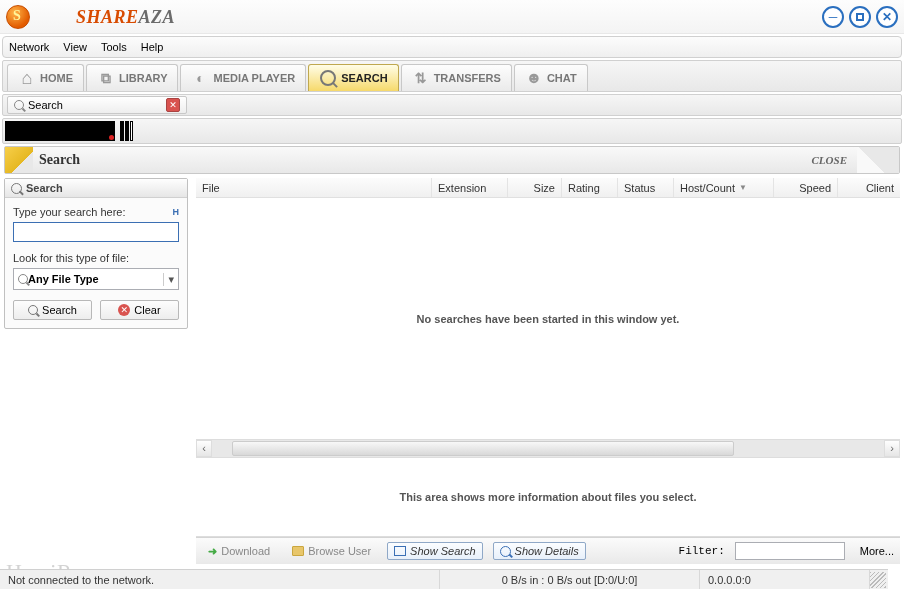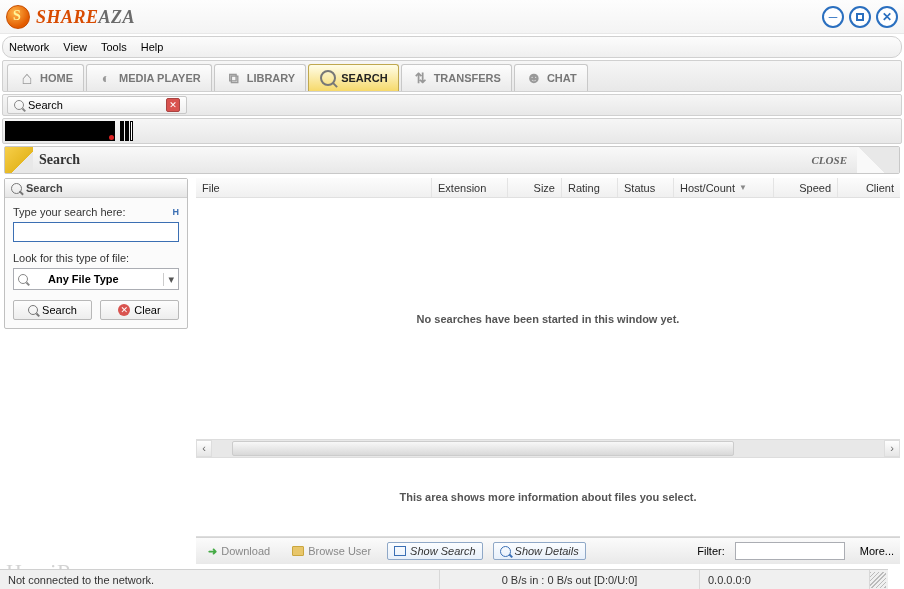--- a/index.html
+++ b/index.html
@@ -3,28 +3,28 @@
 <meta charset="utf-8">
 <style>
 * { box-sizing: border-box; margin: 0; padding: 0; }
 body { font-family: Tahoma, Verdana, sans-serif; font-size: 11px; background: #fff; width: 904px; height: 589px; overflow: hidden; position: relative; }
 
 
 .titlebar { display: flex; align-items: center; height: 34px; background: linear-gradient(#fdfdfd,#f4f4f4); border-bottom: 1px solid #e8e8e8; padding: 0 6px; }
 .appicon { width: 24px; height: 24px; border-radius: 50%; background: radial-gradient(circle at 35% 30%, #ffb347, #e25b00 70%); border: 1px solid #c74d00; position: relative; margin-right: 6px; flex: none; }
 .appicon::after { content: "S"; position: absolute; color: #fff59a; font: bold 14px Verdana; left: 6px; top: 2px; }
 .brand { font: italic bold 18px/1 Verdana; letter-spacing: 0.5px; }
-.brand .s1 { color: #d84b00; }
+.brand .s1 { color: #d84b00; margin-left: 40px; }
 .brand .s2 { color: #6b6b6b; }
 .winbtns { margin-left: auto; display: flex; gap: 5px; }
 .winbtn { width: 22px; height: 22px; border-radius: 50%; border: 2px solid #2a6fbf; background: #fff; display: flex; align-items: center; justify-content: center; color: #2a6fbf; font-weight: bold; font-size: 12px; cursor: pointer; }
 .winbtn .sq { width: 8px; height: 8px; border: 2px solid #2a6fbf; }
 
 
-.menubar { display: flex; align-items: center; height: 22px; background: linear-gradient(#fcfcfc,#efefef); border: 1px solid #d0d0d0; padding: 0 6px; gap: 14px; margin: 2px; border-radius: 10px; }
+.menubar { display: flex; align-items: center; height: 22px; background: linear-gradient(#fcfcfc,#efefef); border: 1px solid #d0d0d0; padding: 0 6px; gap: 14px; margin: 2px; border-radius: 4px; }
 .menuitem { cursor: default; }
 
 
 .tabbar { display: flex; align-items: flex-end; height: 32px; background: linear-gradient(#f6f6f6,#e8e8e8); border: 1px solid #d0d0d0; padding-left: 4px; margin: 0 2px; border-radius: 2px; }
 .tabbtn { display: flex; align-items: center; gap: 4px; padding: 3px 10px; border: 1px solid #c8c8c8; border-bottom: none; background: linear-gradient(#fdfdfd,#eaeaea); margin-right: 2px; font-weight: bold; color: #777; cursor: pointer; font-size: 11px; height: 27px; border-radius: 3px 3px 0 0;}
 .tabbtn.active { background: linear-gradient(#fffde7,#f6d96b); color: #222; border-color: #bfa84f; }
 .tabicon { width: 18px; height: 18px; display: inline-flex; align-items: center; justify-content: center; font-size: 14px; color: #888; }
 .ti-home::before{content:"⌂"; font-size:18px; color:#999;}
 .ti-lib::before{content:"⧉"; color:#999;}
 .ti-media::before{content:"◐"; color:#999;}
@@ -59,21 +59,21 @@
 .mainrow{ display:flex; margin:4px; height:386px;}
 .sidebar{ width:184px; flex:none; }
 .panel{ border:1px solid #c0c0c0; background:#fbfbfb; border-radius:2px;}
 .panelhdr{ background:linear-gradient(#fefefe,#e6e6e6); border-bottom:1px solid #d0d0d0; padding:3px 6px; display:flex; align-items:center; gap:4px; font-weight:bold; color:#444;}
 .panelhdr .mag{width:11px;height:11px;border-radius:50%;border:1.5px solid #777;position:relative;}
 .panelhdr .mag::after{content:"";position:absolute;width:5px;height:1.5px;background:#777;bottom:-1px;right:-3px;transform:rotate(45deg);}
 .panelbody{ padding:8px; }
 .lbl{ color:#333; margin-bottom:4px; display:flex; justify-content:space-between; align-items:center;}
 .hh{ color:#3b6fb3; font-weight:bold; font-size:9px;}
 .tin{ width:100%; border:1px solid #3b6fb3; padding:2px; font-size:11px; height:20px; background:#fff;}
-.sel{ width:100%; border:1px solid #abadb3; background:#fff; font-size:11px; height:22px; display:flex; align-items:center; padding:0 4px; gap:20px; position:relative; cursor:default;text-align:center;}
+.sel{ width:100%; border:1px solid #abadb3; background:#fff; font-size:11px; height:22px; display:flex; align-items:center; padding:0 4px; gap:0; position:relative; cursor:default;text-align:center;}
 .sel .mag2{width:10px;height:10px;border-radius:50%;border:1.5px solid #888;position:relative;flex:none;}
 .sel .mag2::after{content:"";position:absolute;width:4px;height:1.5px;background:#888;bottom:-1px;right:-3px;transform:rotate(45deg);}
 .sel .dd{margin-left:auto;border-left:1px solid #ccc;padding-left:4px;color:#555;}
 .btnrow{ display:flex; gap:8px; margin-top:10px;}
 .pbtn{ flex:1; border:1px solid #b8b8b8; background:linear-gradient(#fdfdfd,#ededed); padding:3px 4px; display:flex; align-items:center; justify-content:center; gap:4px; cursor:pointer; border-radius:2px;}
 .ico-s{width:10px;height:10px;border-radius:50%;border:1.5px solid #777;position:relative;}
 .ico-s::after{content:"";position:absolute;width:4px;height:1.5px;background:#777;bottom:-1px;right:-3px;transform:rotate(45deg);}
 .ico-x{width:12px;height:12px;border-radius:50%;background:#d9534f;color:#fff;font-size:9px;display:flex;align-items:center;justify-content:center;}
 
 
@@ -88,21 +88,21 @@
 .hthumb{position:absolute;left:20px;right:150px;top:1px;bottom:1px;background:linear-gradient(#f8f8f8,#d8d8d8);border:1px solid #ccc;border-radius:2px;}
 .detailpane{ height:80px; border-top:1px solid #ddd; display:flex; align-items:center; justify-content:center; color:#555; font-weight:bold; background:#fff; border-bottom:1px solid #ddd;}
 .bbar{ height:27px; background:linear-gradient(#fbfbfb,#e9e9e9); border-top:1px solid #d4d4d4; display:flex; align-items:center; padding:0 6px; gap:10px;}
 .bbtn{ display:flex; align-items:center; gap:4px; padding:2px 6px; color:#888; cursor:default;}
 .bbtn.enabled{ color:#333; border:1px solid #8fa8c7; background:linear-gradient(#fbfdff,#e8f0fa); cursor:pointer; border-radius:2px;font-style:italic;}
 .ico-dl{color:#4a4;font-weight:bold;}
 .ico-folder{width:12px;height:10px;background:#e8c66a;border:1px solid #caa63f;border-radius:1px;}
 .ico-showsearch{width:12px;height:10px;border:1.5px solid #3a6fb5;}
 .ico-showdetails{width:11px;height:11px;border-radius:50%;border:1.5px solid #3a6fb5;position:relative;}
 .ico-showdetails::after{content:"";position:absolute;width:4px;height:1.5px;background:#3a6fb5;bottom:-1px;right:-3px;transform:rotate(45deg);}
-.filterlbl{margin-left:auto;}
+.filterlbl{margin-left:auto;font-family:Liberation Mono, monospace;}
 .filterin{width:110px;border:1px solid #abadb3;height:18px;background:#fff;}
 .more{margin-left:5px;cursor:pointer;}
 
 
 .statusbar{ position:absolute; left:0; right:16px; bottom:0; height:20px; background:#f0f0f0; border-top:1px solid #d0d0d0; display:flex; align-items:center; font-size:11px; color:#333;}
 .statusbar .cell{ border-right:1px solid #d8d8d8; padding:0 8px; height:100%; display:flex; align-items:center;}
 .statusbar .cell.first{flex:1.1;}
 .statusbar .grip{margin-left:auto;width:16px;height:16px;background:repeating-linear-gradient(135deg,#bbb 0 1px,transparent 1px 3px);margin-right:2px;}
 
 .watermark{position:absolute;left:6px;bottom:4px;font:22px Verdana;color:rgba(130,130,130,0.35);letter-spacing:0.5px;z-index:0;}
@@ -130,26 +130,26 @@
   <span class="menuitem">Tools</span>
   <span class="menuitem">Help</span>
 </div>
 
 <div class="tabbar">
   <div class="tabbtn">
       <span class="tabicon ti-home"></span>
       <span>HOME</span>
     </div>
   <div class="tabbtn">
+      <span class="tabicon ti-lib"></span>
+      <span>LIBRARY</span>
+    </div>
+  <div class="tabbtn">
       <span class="tabicon ti-media"></span>
       <span>MEDIA PLAYER</span>
-    </div>
-  <div class="tabbtn">
-      <span class="tabicon ti-lib"></span>
-      <span>LIBRARY</span>
     </div>
   <div class="tabbtn active">
       <span class="tabicon">
         <span class="ti-search"></span>
       </span>
       <span>SEARCH</span>
     </div>
   <div class="tabbtn">
       <span class="tabicon ti-transfer"></span>
       <span>TRANSFERS</span>

